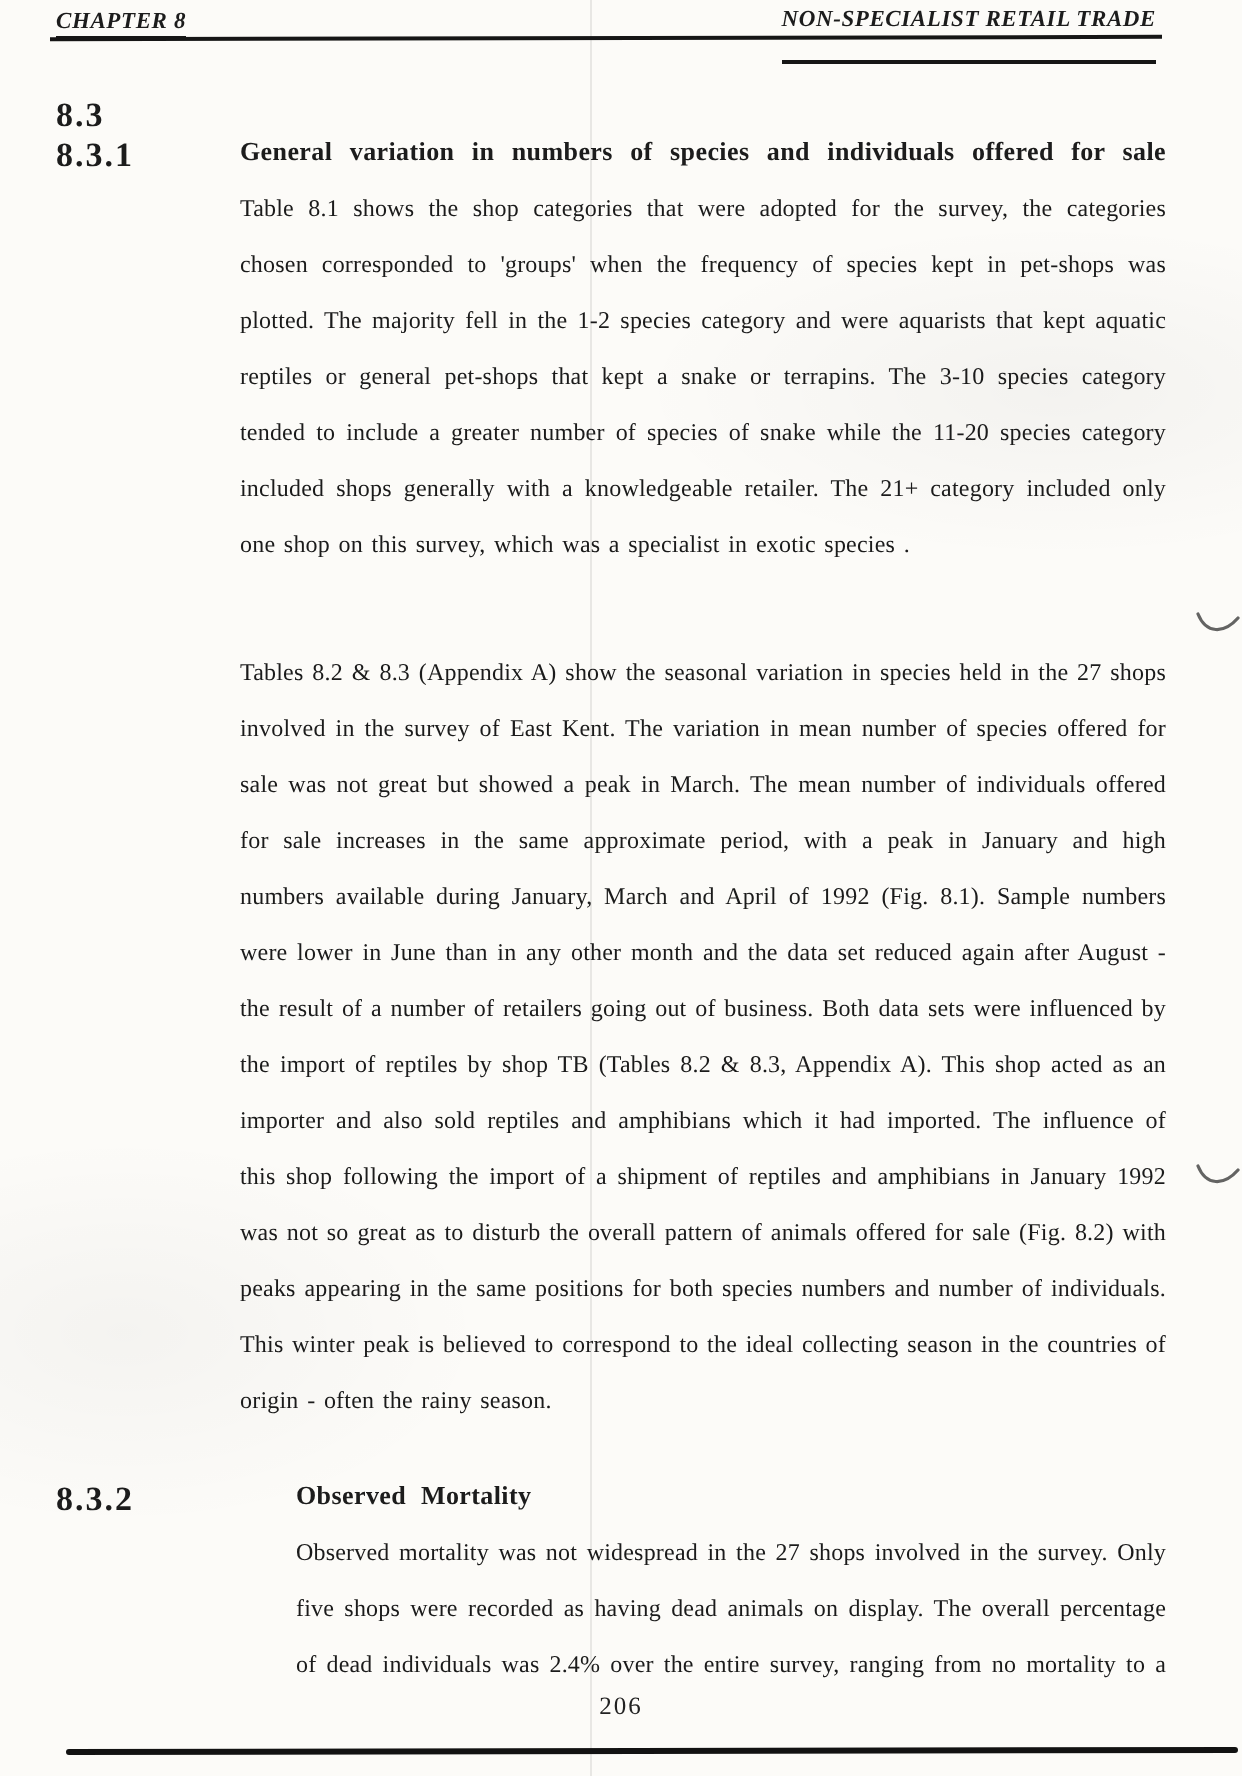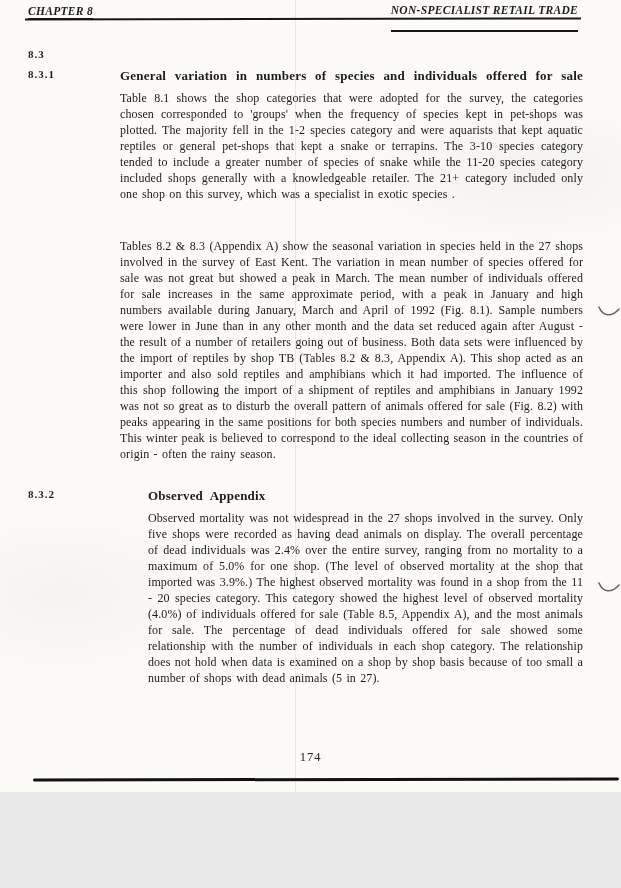--- a/index.html
+++ b/index.html
@@ -3,21 +3,21 @@
 <meta charset="utf-8">
 <style>
   html,body{margin:0;padding:0;}
   body{
     width:621px;height:888px;
     background:#e8e8e8;
     font-family:"Liberation Serif","DejaVu Serif",serif;
   }
   .page{
     position:relative;
-    width:621px;height:792px;
+    width:621px;height:888px;
     background:
       radial-gradient(ellipse 300px 120px at 85% 22%, rgba(0,0,0,0.035), rgba(0,0,0,0) 70%),
       radial-gradient(ellipse 260px 140px at 10% 75%, rgba(0,0,0,0.03), rgba(0,0,0,0) 70%),
       #fcfbf8;
     overflow:hidden;
     color:#1c1c1c;
   }
   
   .fold-line{
     position:absolute;left:295px;top:0;width:1px;height:888px;
@@ -37,35 +37,35 @@
   .header-right{
     position:absolute;top:-1px;right:43px;
     font-style:italic;font-weight:bold;font-size:11.5px;letter-spacing:0.3px;
     border-bottom:2px solid #161616;padding-bottom:14px;
   }
   
   .content{position:absolute;top:30px;left:0;width:621px;height:810px;overflow:hidden;}
   .section-row{position:relative;}
   .sec-num{
     position:absolute;left:28px;top:0;
-    font-weight:bold;font-size:11px;letter-spacing:1px;
+    font-weight:bold;font-size:17px;letter-spacing:1px;
   }
   .sec-body{margin-left:120px;margin-right:38px;}
   .title-main{
     font-weight:bold;font-size:15px;letter-spacing:1.2px;word-spacing:7px;
   }
   .title-sub{
     font-weight:bold;font-size:13px;letter-spacing:0.2px;
     text-align:justify;text-align-last:justify;
   }
   .title-sub2{
     font-weight:bold;font-size:13px;letter-spacing:0.2px;word-spacing:4px;
   }
   .para{
-    font-size:12px;line-height:16px;text-align:justify;
+    font-size:12px;line-height:28px;text-align:justify;
     letter-spacing:0.1px;word-spacing:1.2px;color:#1b1b1b;
   }
   .row-83{margin-top:18px;}
   .row-831{margin-top:38px;}
   .row-831 .para{margin-top:6px;}
   .para+.para{margin-top:36px;}
   .row-832{margin-top:26px;padding-left:28px;}
   .row-832 .para{margin-top:6px;}
   
   .page-number{
@@ -105,30 +105,30 @@
       <div class="sec-body">
         <div class="title-sub">General variation in numbers of species and individuals offered for sale</div>
         <p class="para">Table 8.1 shows the shop categories that were adopted for the survey, the categories chosen corresponded to 'groups' when the frequency of species kept in pet-shops was plotted. The majority fell in the 1-2 species category and were aquarists that kept aquatic reptiles or general pet-shops that kept a snake or terrapins. The 3-10 species category tended to include a greater number of species of snake while the 11-20 species category included shops generally with a knowledgeable retailer. The 21+ category included only one shop on this survey, which was a specialist in exotic species .</p>
         <p class="para">Tables 8.2 &amp; 8.3 (Appendix A) show the seasonal variation in species held in the 27 shops involved in the survey of East Kent. The variation in mean number of species offered for sale was not great but showed a peak in March. The mean number of individuals offered for sale increases in the same approximate period, with a peak in January and high numbers available during January, March and April of 1992 (Fig. 8.1). Sample numbers were lower in June than in any other month and the data set reduced again after August - the result of a number of retailers going out of business. Both data sets were influenced by the import of reptiles by shop TB (Tables 8.2 &amp; 8.3, Appendix A). This shop acted as an importer and also sold reptiles and amphibians which it had imported. The influence of this shop following the import of a shipment of reptiles and amphibians in January 1992 was not so great as to disturb the overall pattern of animals offered for sale (Fig. 8.2) with peaks appearing in the same positions for both species numbers and number of individuals. This winter peak is believed to correspond to the ideal collecting season in the countries of origin - often the rainy season.</p>
       </div>
     </div>
 
     <div class="section-row row-832">
       <span class="sec-num">8.3.2</span>
       <div class="sec-body">
-        <div class="title-sub2">Observed Appendix</div>
+        <div class="title-sub2">Observed Mortality</div>
         <p class="para">Observed mortality was not widespread in the 27 shops involved in the survey. Only five shops were recorded as having dead animals on display. The overall percentage of dead individuals was 2.4% over the entire survey, ranging from no mortality to a maximum of 5.0% for one shop. (The level of observed mortality at the shop that imported was 3.9%.) The highest observed mortality was found in a shop from the 11 - 20 species category. This category showed the highest level of observed mortality (4.0%) of individuals offered for sale (Table 8.5, Appendix A), and the most animals for sale. The percentage of dead individuals offered for sale showed some relationship with the number of individuals in each shop category. The relationship does not hold when data is examined on a shop by shop basis because of too small a number of shops with dead animals (5 in 27).</p>
       </div>
     </div>
 
   </div>
 
   <svg class="scan-mark scan-mark-1" width="22" height="18" viewBox="0 0 22 18">
     <path d="M1,4 C5,14 14,14 21,6" stroke="#4a4a4a" stroke-width="1.6" fill="none" stroke-linecap="round"></path>
   </svg>
   <svg class="scan-mark scan-mark-2" width="22" height="18" viewBox="0 0 22 18">
     <path d="M1,4 C5,14 14,14 21,6" stroke="#4a4a4a" stroke-width="1.6" fill="none" stroke-linecap="round"></path>
   </svg>
 
-  <div class="page-number">174</div>
+  <div class="page-number">206</div>
   <div class="bottom-rule"></div>
 
 </div>
 
 </body></html>

